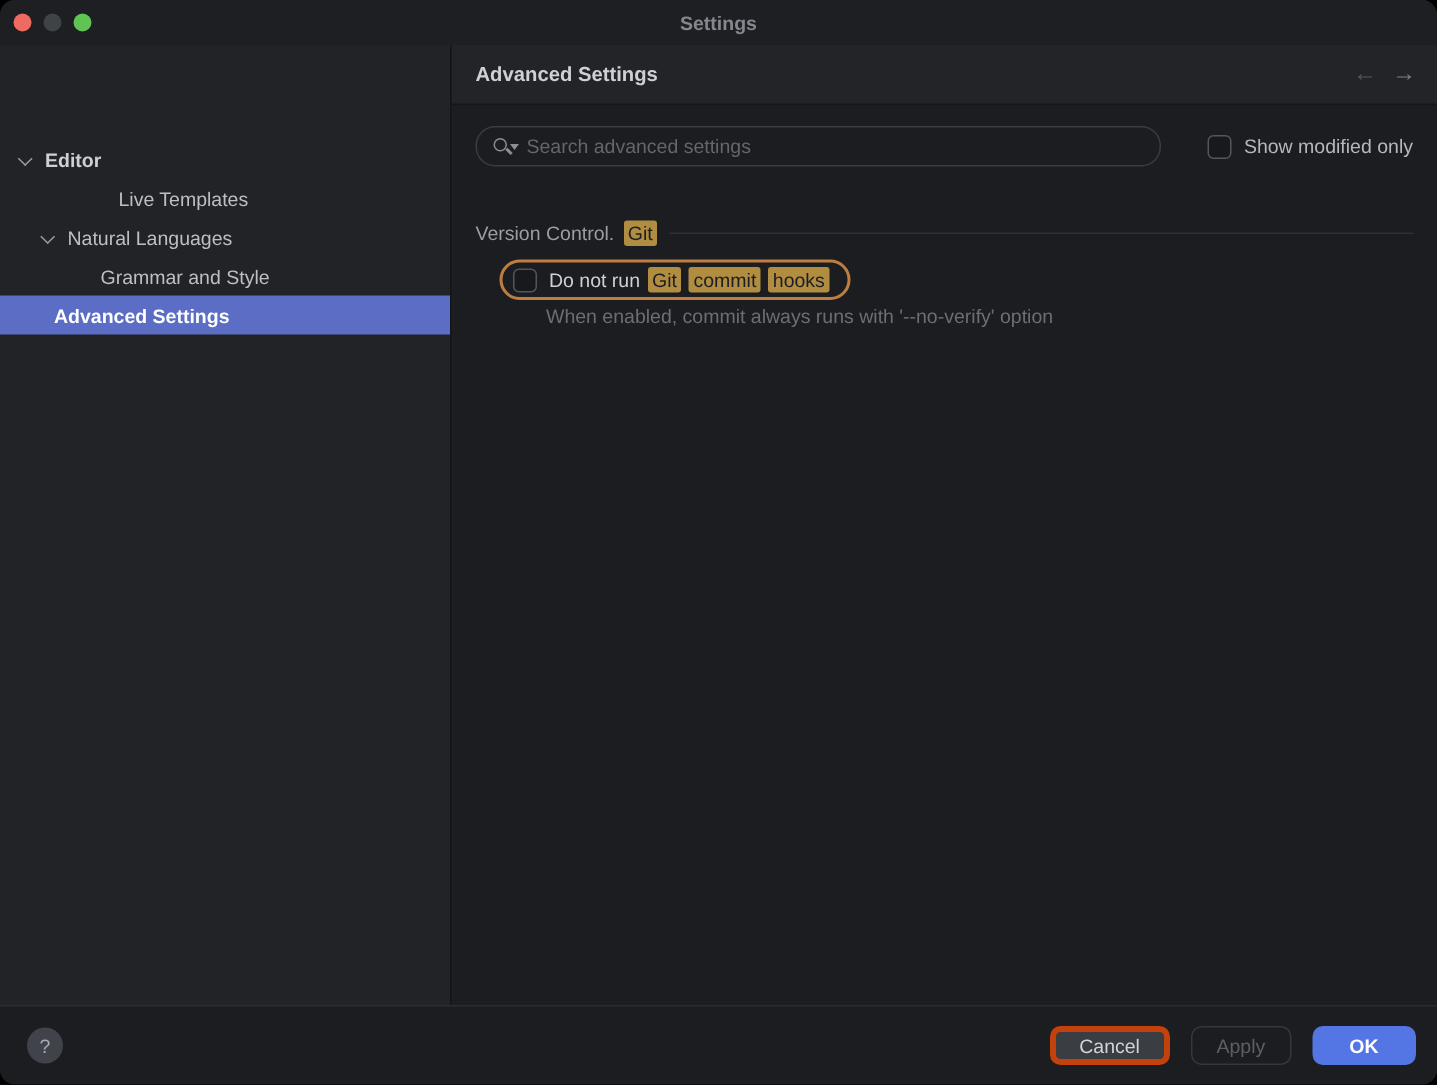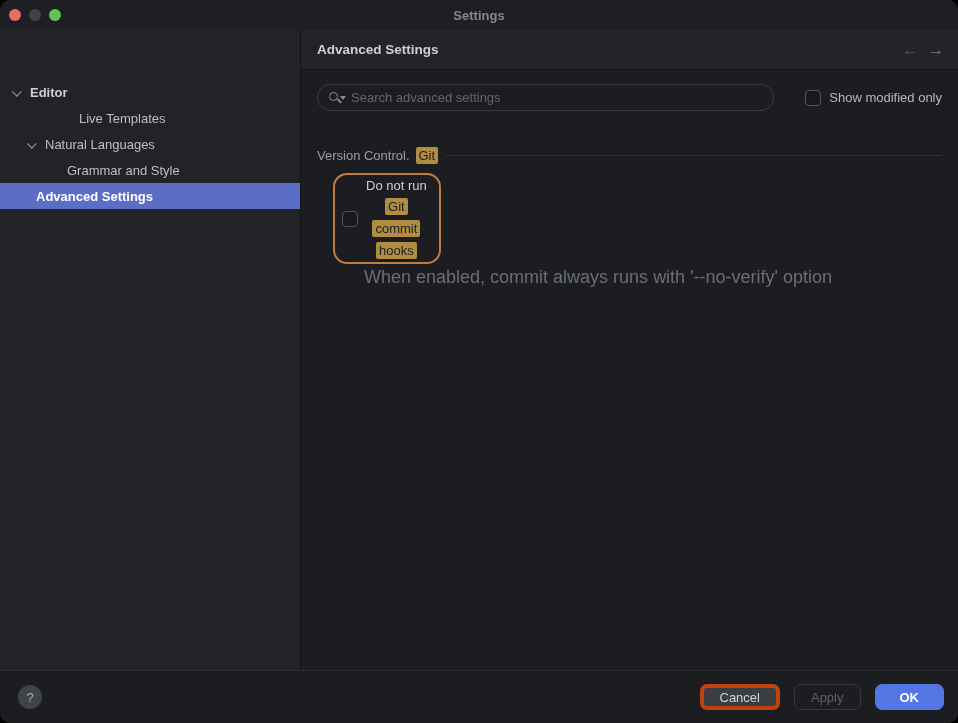--- a/index.html
+++ b/index.html
@@ -56,21 +56,21 @@
     border-top: 4px solid #8b8e94;
   }
   .text-caret { width: 1px; height: 16px; background: #dadce0; margin: 0 1px 0 6px; }
   .searchbox input {
     flex: 1; min-width: 0; background: transparent; border: none; outline: none;
     color: #c3c5cb; font-size: 13px; font-family: inherit; padding: 0 2px;
   }
   .clear-x { color: #73767c; font-size: 13px; padding: 0 2px; cursor: default; }
 
   
-  .tree { position: absolute; top: 49px; left: 0; right: 0; text-align: center; }
+  .tree { position: absolute; top: 63px; left: 0; right: 0; text-align: center; }
   .trow {
     height: 26px; display: flex; align-items: center;
     color: #bdbfc5; font-size: 13px; white-space: nowrap;
   }
   .trow.bold { font-weight: bold; color: #ced0d6; }
   .trow.selected { background: #5b6dc4; color: #ffffff; }
   .chev {
     width: 7px; height: 7px; flex: 0 0 auto;
     border-left: 1.5px solid #9a9da3; border-bottom: 1.5px solid #9a9da3;
     transform: rotate(-45deg) translateY(-1px); margin-right: 9px;
@@ -116,22 +116,22 @@
     background: #b08d41; color: #1d1e22; padding: 1px 3px; border-radius: 2px;
     font-size: 13px; line-height: 15px;
   }
   .section-row .chip { margin-left: 6px; }
   .section-line { flex: 1; height: 1px; background: #2e3034; margin-left: 8px; }
 
   .option-spotlight {
     margin: 9px 0 0 16px; display: inline-flex; align-items: center;
     border: 2px solid #bf7e3f; border-radius: 14px; padding: 3px 12px 3px 7px; gap: 8px;
   }
-  .option-label { color: #ced0d6; font-size: 13px; display: inline-flex; align-items: center; gap: 5px; flex-direction: column; }
-  .option-desc { margin: 3px 0 0 47px; color: #6b6e74; font-size: 18px; }
+  .option-label { color: #ced0d6; font-size: 13px; display: inline-flex; align-items: center; gap: 5px; }
+  .option-desc { margin: 3px 0 0 47px; color: #6b6e74; font-size: 13px; }
 
   
   .footer {
     height: 53px; flex: 0 0 auto; background: #1b1d21; border-top: 1px solid #2b2d31;
     display: flex; align-items: center; padding: 0 14px;
   }
   .help-btn {
     width: 24px; height: 24px; border-radius: 50%; background: #404349; color: #a9acb2;
     display: flex; align-items: center; justify-content: center; font-size: 13px;
     margin-left: 4px;

